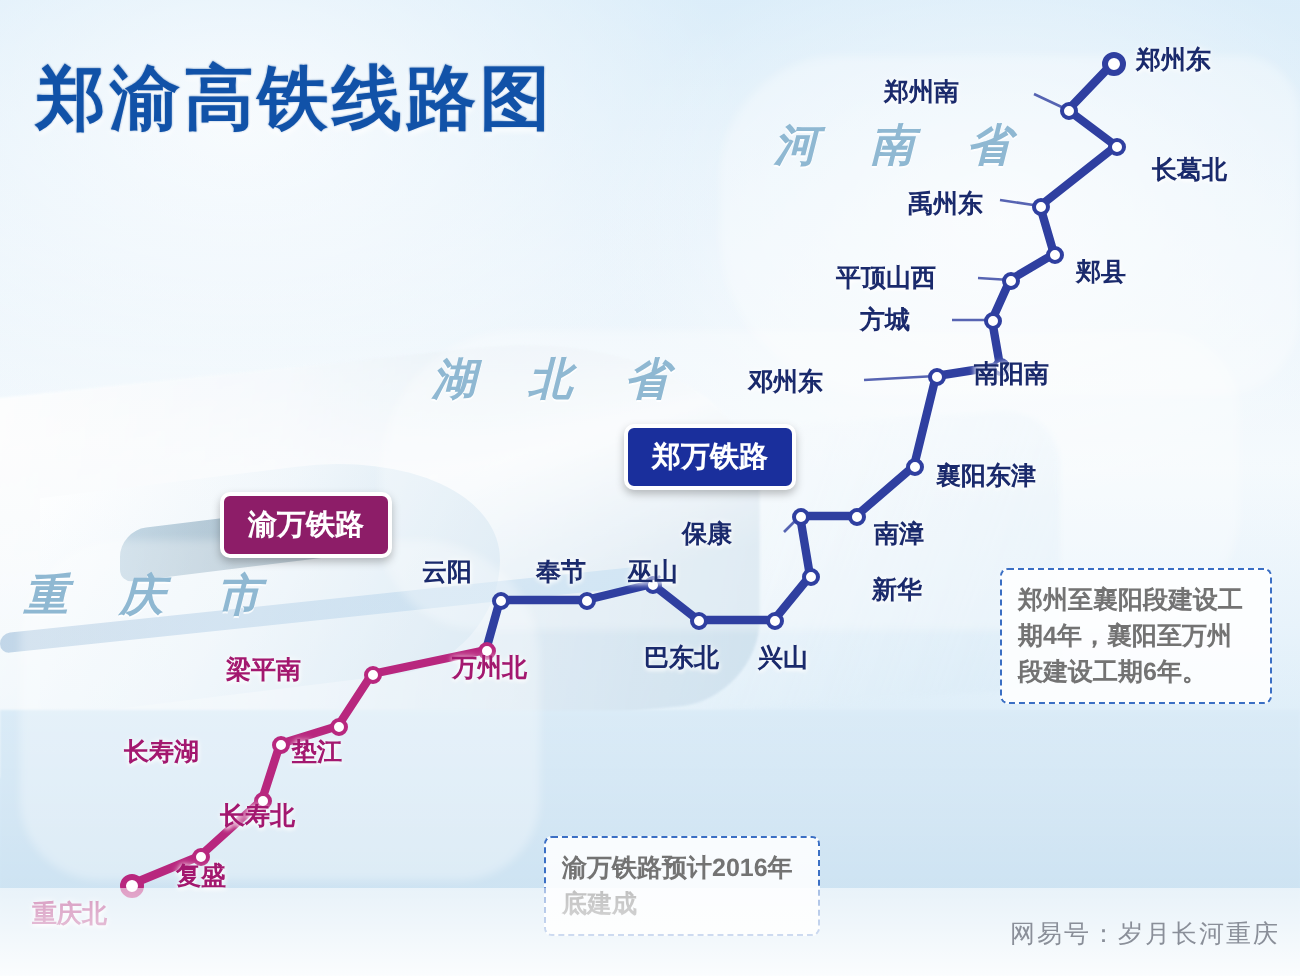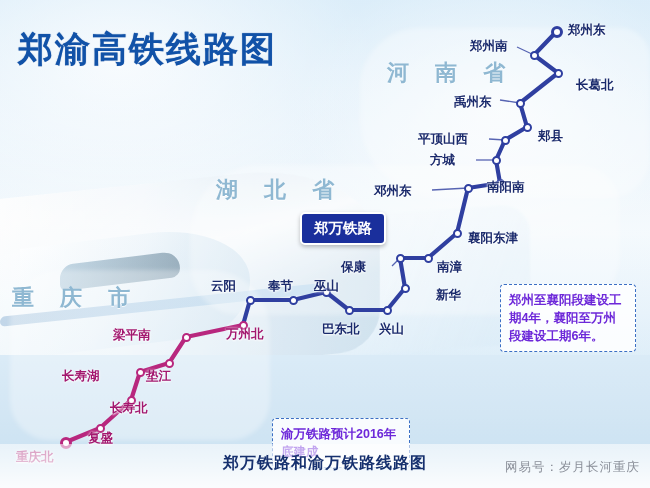--- a/index.html
+++ b/index.html
@@ -71,20 +71,21 @@
     background:rgba(255,255,255,.30);
     filter:blur(2px);
   }
   .prov-label{
     position:absolute;
     color:#8fb8d2;
     font-weight:700;
     letter-spacing:10px;
     white-space:nowrap;
     text-shadow:0 1px 0 rgba(255,255,255,.8);
+    font-style:italic;
   }
 
   
   .title{
     position:absolute;left:18px;top:26px;
     font-size:35px;font-weight:700;color:#1152a8;
     letter-spacing:2px;
     text-shadow:0 2px 3px rgba(255,255,255,.9), 0 0 1px #0d4a9c;
     white-space:nowrap;
   }
@@ -115,21 +116,21 @@
     padding:5px 12px;white-space:nowrap;
     box-shadow:0 2px 4px rgba(0,0,0,.25);
   }
   .tag-zw{background:#1a2f9c;border:2px solid #ffffff;}
   .tag-yw{background:#8d1d68;border:2px solid #ffffff;}
 
   
   .note{
     position:absolute;background:rgba(255,255,255,.86);
     border:1.6px dashed #3b6fc4;border-radius:4px;
-    color:#6d28d9;font-size:12.5px;line-height:1.45;
+    color:#737373;font-size:12.5px;line-height:1.45;
     padding:6px 8px;white-space:pre-line;font-weight:700;
   }
 
   
   .caption{
     position:absolute;left:0;bottom:14px;width:650px;text-align:center;
     font-size:16px;font-weight:700;color:#16306e;letter-spacing:1px;
   }
   .watermark{
     position:absolute;right:10px;bottom:12px;
@@ -175,27 +176,28 @@
       <line x1="534" y1="55" x2="517" y2="47"></line>
       <line x1="520" y1="103" x2="500" y2="100"></line>
       <line x1="505" y1="140" x2="489" y2="139"></line>
       <line x1="496" y1="160" x2="476" y2="160"></line>
       <line x1="468" y1="188" x2="432" y2="190"></line>
       <line x1="400" y1="258" x2="392" y2="266"></line>
       <line x1="326" y1="292" x2="330" y2="288"></line>
     </g>
   </svg>
 
-  <div class="tag tag-zw" style="left:300px;top:212px;text-align:right;">郑万铁路</div>
+  <div class="tag tag-zw" style="left:312px;top:212px;text-align:right;">郑万铁路</div>
+  <div class="tag tag-yw" style="left:110px;top:246px;">渝万铁路</div>
 
   <div class="st big" style="left:551px;top:26px;"></div>
   <div class="st-label" style="left:568px;top:22px;">郑州东</div>
 
   <div class="st" style="left:530px;top:51px;"></div>
-  <div class="st-label" style="left:470px;top:38px;">郑州南</div>
+  <div class="st-label" style="left:442px;top:38px;">郑州南</div>
 
   <div class="st" style="left:554px;top:69px;"></div>
   <div class="st-label" style="left:576px;top:77px;font-family:Liberation Mono, monospace;">长葛北</div>
 
   <div class="st" style="left:516px;top:99px;"></div>
   <div class="st-label" style="left:434px;top:94px;margin-left:20px;">禹州东</div>
 
   <div class="st" style="left:523px;top:123px;"></div>
   <div class="st-label" style="left:538px;top:128px;font-family:Liberation Mono, monospace;">郏县</div>
 
@@ -256,16 +258,15 @@
   <div class="st pink" style="left:96px;top:424px;"></div>
   <div class="st-label pink" style="left:88px;top:430px;">复盛</div>
 
   <div class="st pink big" style="left:60px;top:437px;"></div>
   <div class="st-label pink" style="left:16px;top:449px;">重庆北</div>
 
   <div class="note" style="left:500px;top:284px;width:118px;">郑州至襄阳段建设工期4年，襄阳至万州段建设工期6年。</div>
   <div class="note" style="left:272px;top:418px;width:120px;">渝万铁路预计2016年底建成</div>
 
   <div class="bottom-band"></div>
-  <div class="caption">郑万铁路和渝万铁路线路图</div>
   <div class="watermark">网易号：岁月长河重庆</div>
 
 </div>
 
 </body></html>

